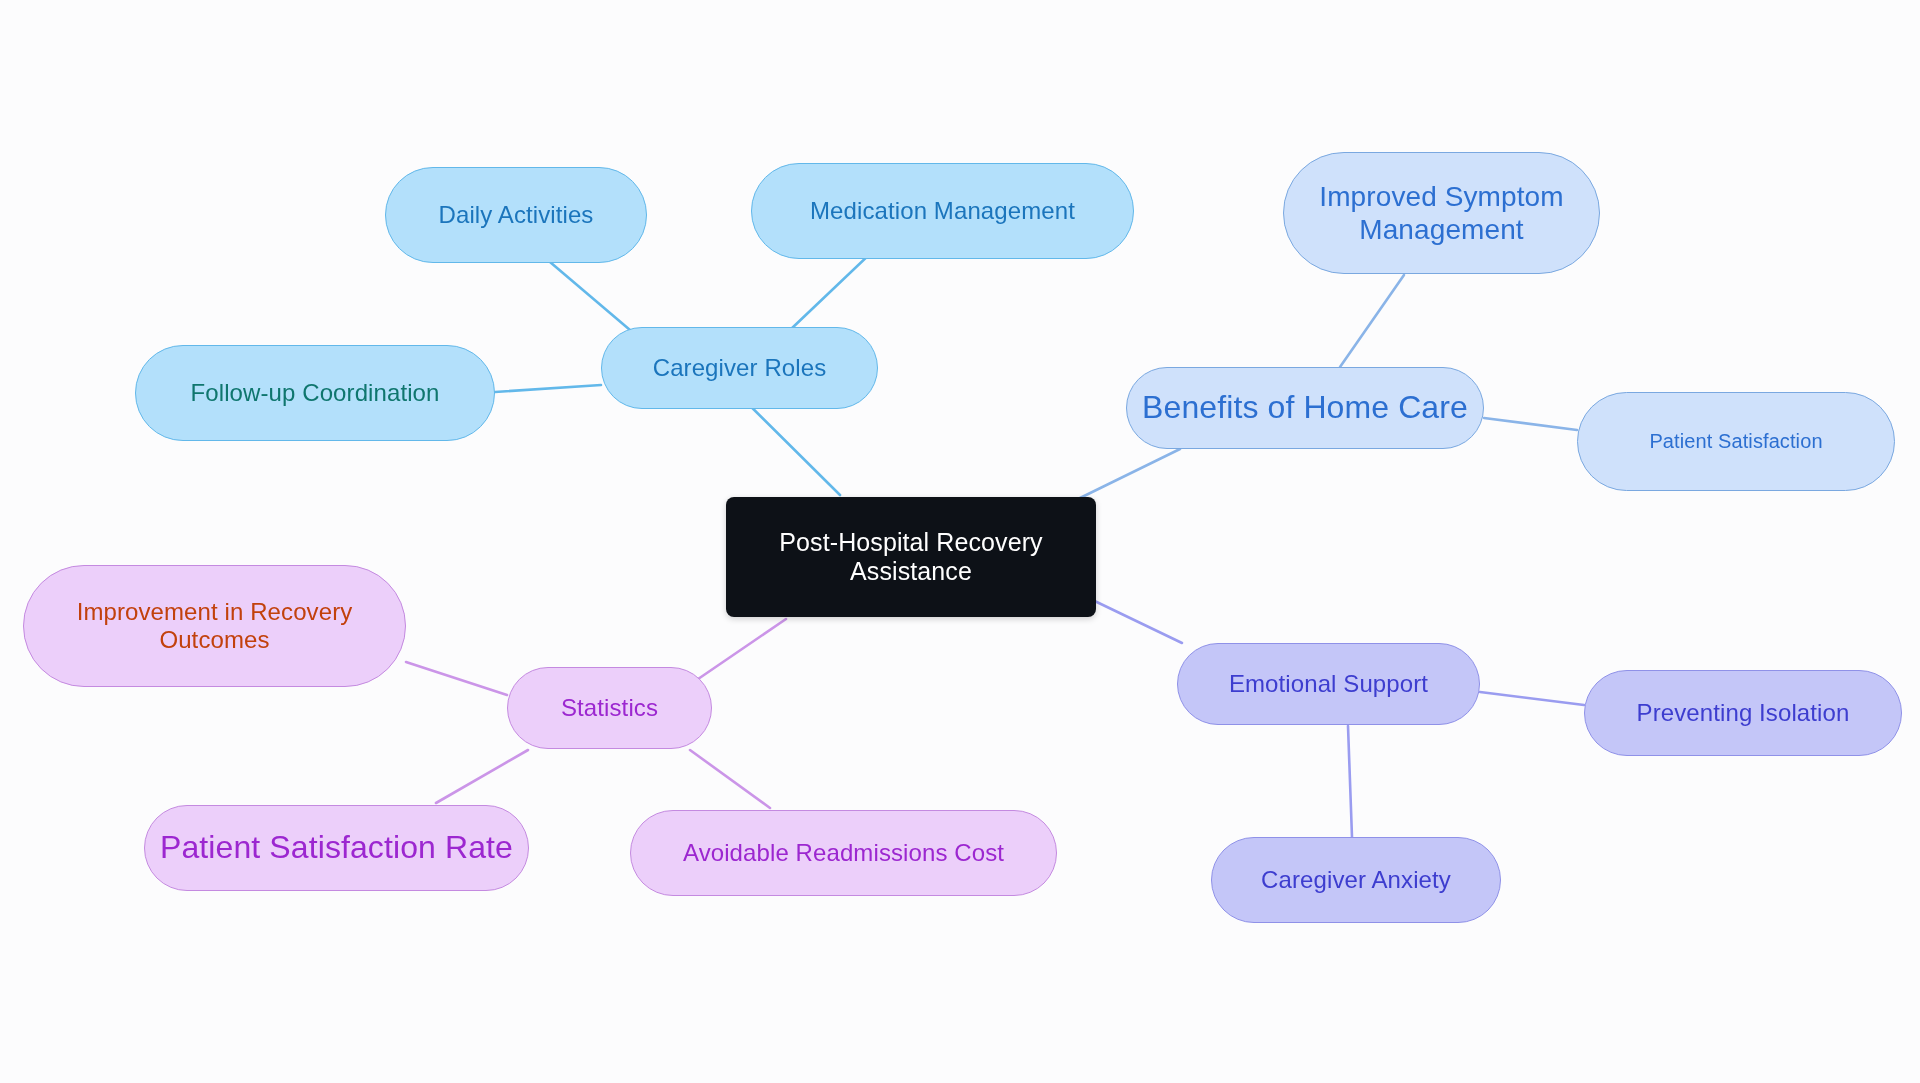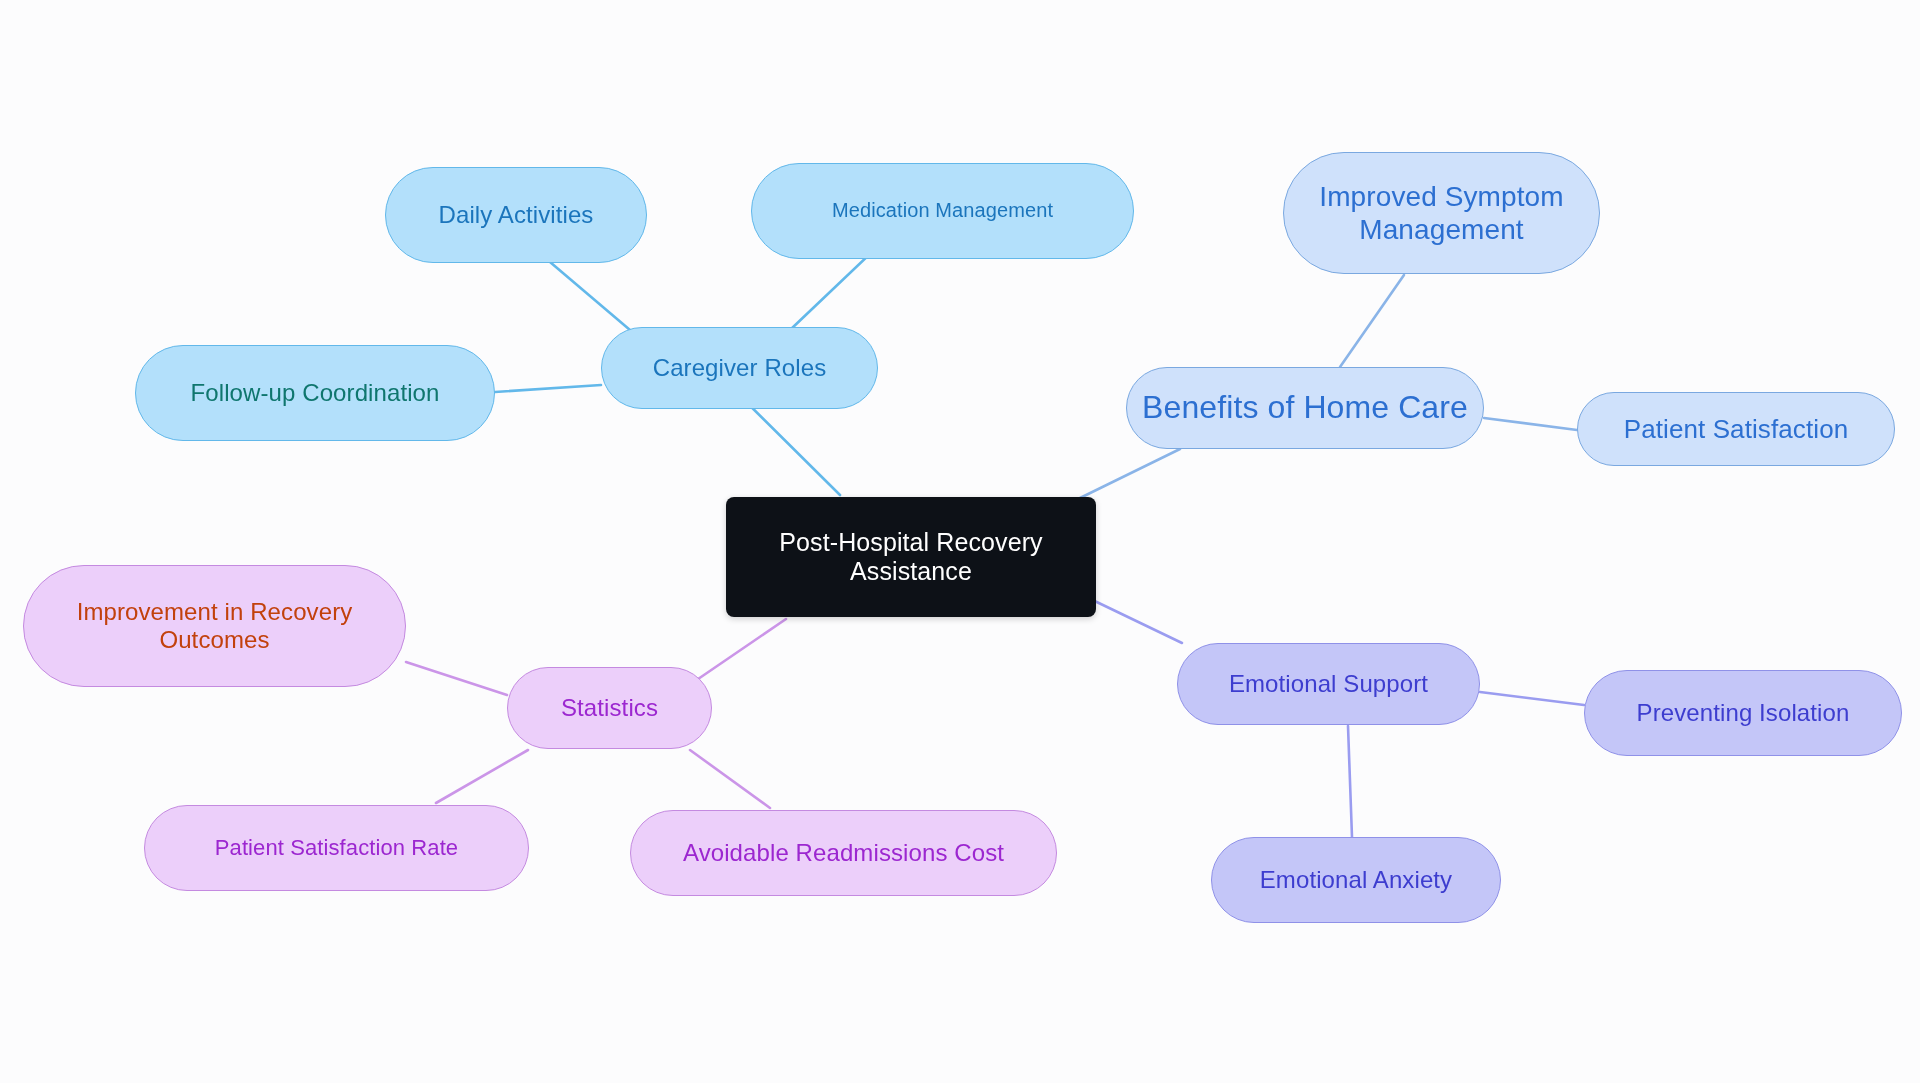--- a/index.html
+++ b/index.html
@@ -62,30 +62,30 @@
       <line x1="1480" y1="692" x2="1584" y2="705" stroke="#9a9cf0" stroke-width="2.6" stroke-linecap="round"></line>
       <line x1="1348" y1="726" x2="1352" y2="837" stroke="#9a9cf0" stroke-width="2.6" stroke-linecap="round"></line>
       <line x1="786" y1="619" x2="682" y2="690" stroke="#cb95e8" stroke-width="2.6" stroke-linecap="round"></line>
       <line x1="507" y1="695" x2="406" y2="662" stroke="#cb95e8" stroke-width="2.6" stroke-linecap="round"></line>
       <line x1="528" y1="750" x2="436" y2="803" stroke="#cb95e8" stroke-width="2.6" stroke-linecap="round"></line>
       <line x1="690" y1="750" x2="770" y2="808" stroke="#cb95e8" stroke-width="2.6" stroke-linecap="round"></line>
     </svg>
   <div id="nodes">
       <div class="node" style="left: 601px; top: 327px; width: 277px; height: 82px; background: rgb(179, 224, 251); border-color: rgb(98, 184, 234); color: rgb(27, 117, 188); font-size: 24px;"><span>Caregiver Roles</span></div>
       <div class="node" style="left: 385px; top: 167px; width: 262px; height: 96px; background: rgb(179, 224, 251); border-color: rgb(98, 184, 234); color: rgb(27, 117, 188); font-size: 24px;"><span>Daily Activities</span></div>
-      <div class="node" style="left: 751px; top: 163px; width: 383px; height: 96px; background: rgb(179, 224, 251); border-color: rgb(98, 184, 234); color: rgb(27, 117, 188); font-size: 20px;"><span>Medication Management</span></div>
+      <div class="node" style="left: 751px; top: 163px; width: 383px; height: 96px; background: rgb(179, 224, 251); border-color: rgb(98, 184, 234); color: rgb(27, 117, 188); font-size: 24px;"><span>Medication Management</span></div>
       <div class="node" style="left: 135px; top: 345px; width: 360px; height: 96px; background: rgb(179, 224, 251); border-color: rgb(98, 184, 234); color: #0f766e; font-size: 24px;"><span>Follow-up Coordination</span></div>
       <div class="node" style="left: 1126px; top: 367px; width: 358px; height: 82px; background: rgb(207, 225, 251); border-color: rgb(122, 168, 224); color: rgb(44, 111, 209); font-size: 32px;"><span>Benefits of Home Care</span></div>
       <div class="node" style="left: 1283px; top: 152px; width: 317px; height: 122px; background: rgb(207, 225, 251); border-color: rgb(122, 168, 224); color: rgb(44, 111, 209); font-size: 28px;"><span>Improved Symptom
 Management</span></div>
-      <div class="node" style="left: 1577px; top: 392px; width: 318px; height: 74px; background: rgb(207, 225, 251); border-color: rgb(122, 168, 224); color: rgb(44, 111, 209); font-size: 26px;"><span>Patient Satisfaction</span></div>
+      <div class="node" style="left: 1577px; top: 392px; width: 318px; height: 99px; background: rgb(207, 225, 251); border-color: rgb(122, 168, 224); color: rgb(44, 111, 209); font-size: 20px;"><span>Patient Satisfaction</span></div>
       <div class="node" style="left: 1177px; top: 643px; width: 303px; height: 82px; background: rgb(196, 198, 248); border-color: rgb(143, 145, 232); color: rgb(61, 61, 207); font-size: 24px;"><span>Emotional Support</span></div>
       <div class="node" style="left: 1584px; top: 670px; width: 318px; height: 86px; background: rgb(196, 198, 248); border-color: rgb(143, 145, 232); color: rgb(61, 61, 207); font-size: 24px;"><span>Preventing Isolation</span></div>
-      <div class="node" style="left: 1211px; top: 837px; width: 290px; height: 86px; background: rgb(196, 198, 248); border-color: rgb(143, 145, 232); color: rgb(61, 61, 207); font-size: 24px;"><span>Emotional Anxiety</span></div>
+      <div class="node" style="left: 1211px; top: 837px; width: 290px; height: 86px; background: rgb(196, 198, 248); border-color: rgb(143, 145, 232); color: rgb(61, 61, 207); font-size: 24px;"><span>Caregiver Anxiety</span></div>
       <div class="node" style="left: 507px; top: 667px; width: 205px; height: 82px; background: rgb(236, 207, 250); border-color: rgb(196, 138, 224); color: rgb(156, 39, 208); font-size: 24px;"><span>Statistics</span></div>
       <div class="node" style="left: 23px; top: 565px; width: 383px; height: 122px; background: rgb(236, 207, 250); border-color: rgb(196, 138, 224); color: #c2410c; font-size: 24px;"><span>Improvement in Recovery
 Outcomes</span></div>
-      <div class="node" style="left: 144px; top: 805px; width: 385px; height: 86px; background: rgb(236, 207, 250); border-color: rgb(196, 138, 224); color: rgb(156, 39, 208); font-size: 22px; justify-content: center;"><span>Patient Satisfaction Rate</span></div>
+      <div class="node" style="left: 144px; top: 805px; width: 385px; height: 86px; background: rgb(236, 207, 250); border-color: rgb(196, 138, 224); color: rgb(156, 39, 208); font-size: 32px; justify-content: center;"><span>Patient Satisfaction Rate</span></div>
       <div class="node" style="left: 630px; top: 810px; width: 427px; height: 86px; background: rgb(236, 207, 250); border-color: rgb(196, 138, 224); color: rgb(156, 39, 208); font-size: 24px;"><span>Avoidable Readmissions Cost</span></div>
       <div class="node root" style="left: 726px; top: 497px; width: 370px; height: 120px; background: rgb(13, 17, 23); border-color: rgb(13, 17, 23); color: rgb(255, 255, 255); font-size: 25px;"><span>Post-Hospital Recovery
 Assistance</span></div>
     </div>
 </div>
 
 </body></html>

